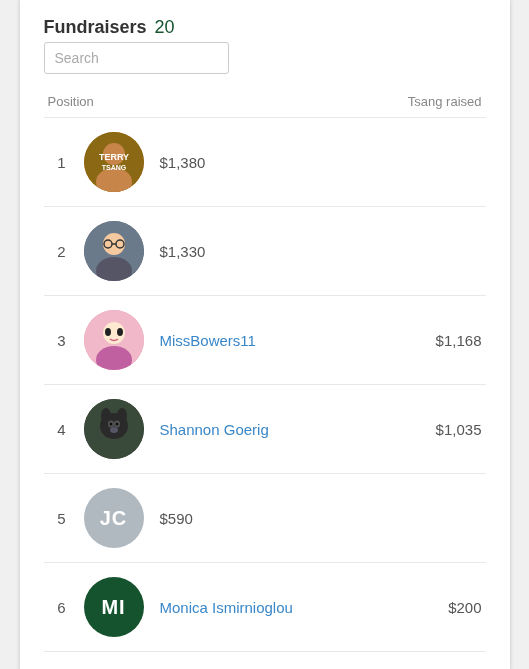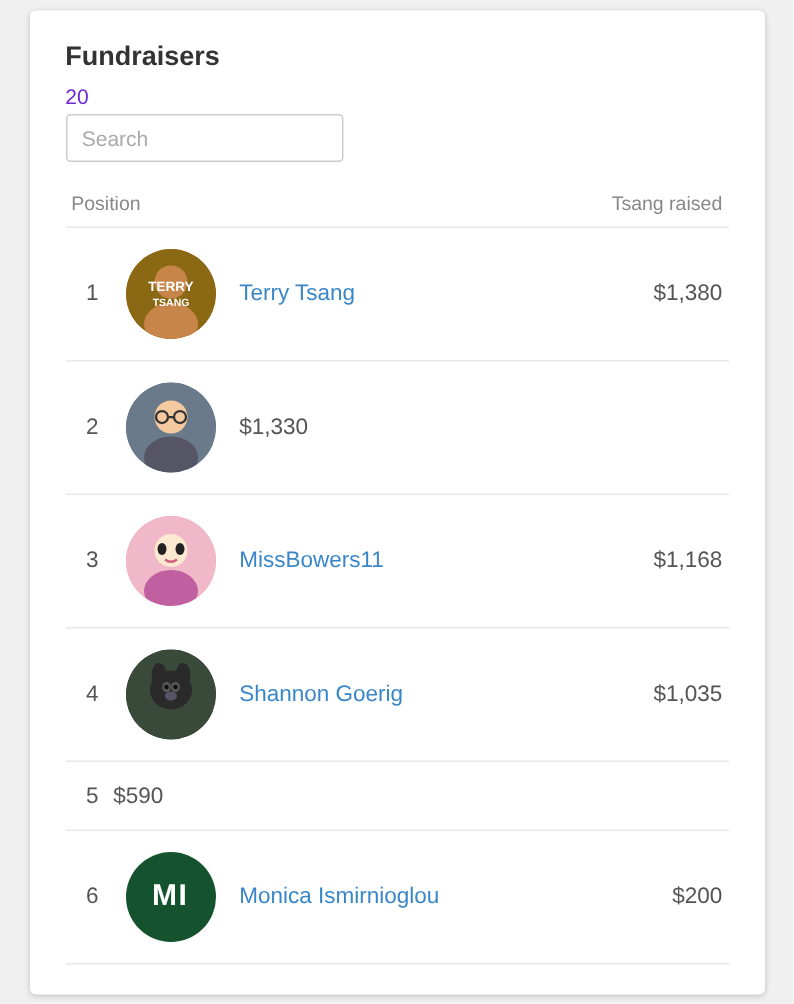--- a/index.html
+++ b/index.html
@@ -24,32 +24,31 @@
       border-radius: 4px;
       box-shadow: 0 1px 4px rgba(0,0,0,0.2);
       padding: 20px 24px;
     }
 
     .header {
       display: flex;
       align-items: baseline;
       gap: 8px;
       margin-bottom: 4px;
-      flex-direction: column;
     }
 
     .header-title {
       font-size: 18px;
       font-weight: bold;
       color: #333;
     }
 
     .header-count {
-      font-size: 14px;
-      color: #6d28d9;
+      font-size: 18px;
+      color: #14532d;
       text-align: right;
     }
 
     .search-input {
       width: 185px;
       padding: 7px 10px;
       border: 1px solid #ccc;
       border-radius: 3px;
       font-size: 14px;
       color: #701a75;
@@ -164,21 +163,20 @@
         <span class="position-num">1</span>
         <div class="avatar" style="background: #a16207;">
           <svg viewBox="0 0 60 60" xmlns="http://www.w3.org/2000/svg">
       <circle cx="30" cy="30" r="30" fill="#8B6914"></circle>
       <circle cx="30" cy="22" r="11" fill="#c8854a"></circle>
       <ellipse cx="30" cy="50" rx="18" ry="14" fill="#c8854a"></ellipse>
       <text x="30" y="28" text-anchor="middle" font-size="9" fill="#fff" font-weight="bold">TERRY</text>
       <text x="30" y="38" text-anchor="middle" font-size="7" fill="#fff">TSANG</text>
     </svg>
         </div>
-        <a class="fundraiser-name" href="#">Terry Tsang</a>
         <span class="amount">$1,380</span>
       </div>
       <div class="fundraiser-row">
         <span class="position-num">2</span>
         <div class="avatar" style="background: rgb(90, 106, 122);">
           <svg viewBox="0 0 60 60" xmlns="http://www.w3.org/2000/svg">
       <circle cx="30" cy="30" r="30" fill="#6a7a8a"></circle>
       <circle cx="30" cy="23" r="11" fill="#f5c9a0"></circle>
       <ellipse cx="30" cy="50" rx="18" ry="14" fill="#556"></ellipse>
       <circle cx="24" cy="23" r="4" fill="none" stroke="#333" stroke-width="1.5"></circle>
@@ -216,20 +214,23 @@
       <ellipse cx="30" cy="31" rx="4" ry="3" fill="#556"></ellipse>
       <circle cx="27" cy="25" r="1.5" fill="#111"></circle>
       <circle cx="33" cy="25" r="1.5" fill="#111"></circle>
     </svg>
         </div>
         <a class="fundraiser-name" href="#">Shannon Goerig</a>
         <span class="amount">$1,035</span>
       </div>
       <div class="fundraiser-row">
         <span class="position-num">5</span>
+        <div class="avatar" style="background: rgb(176, 184, 192);">
+          <span class="avatar-initials">JC</span>
+        </div>
         <span class="amount">$590</span>
       </div>
       <div class="fundraiser-row">
         <span class="position-num">6</span>
         <div class="avatar" style="background: #14532d;">
           <span class="avatar-initials">MI</span>
         </div>
         <a class="fundraiser-name" href="#">Monica Ismirnioglou</a>
         <span class="amount">$200</span>
       </div>

